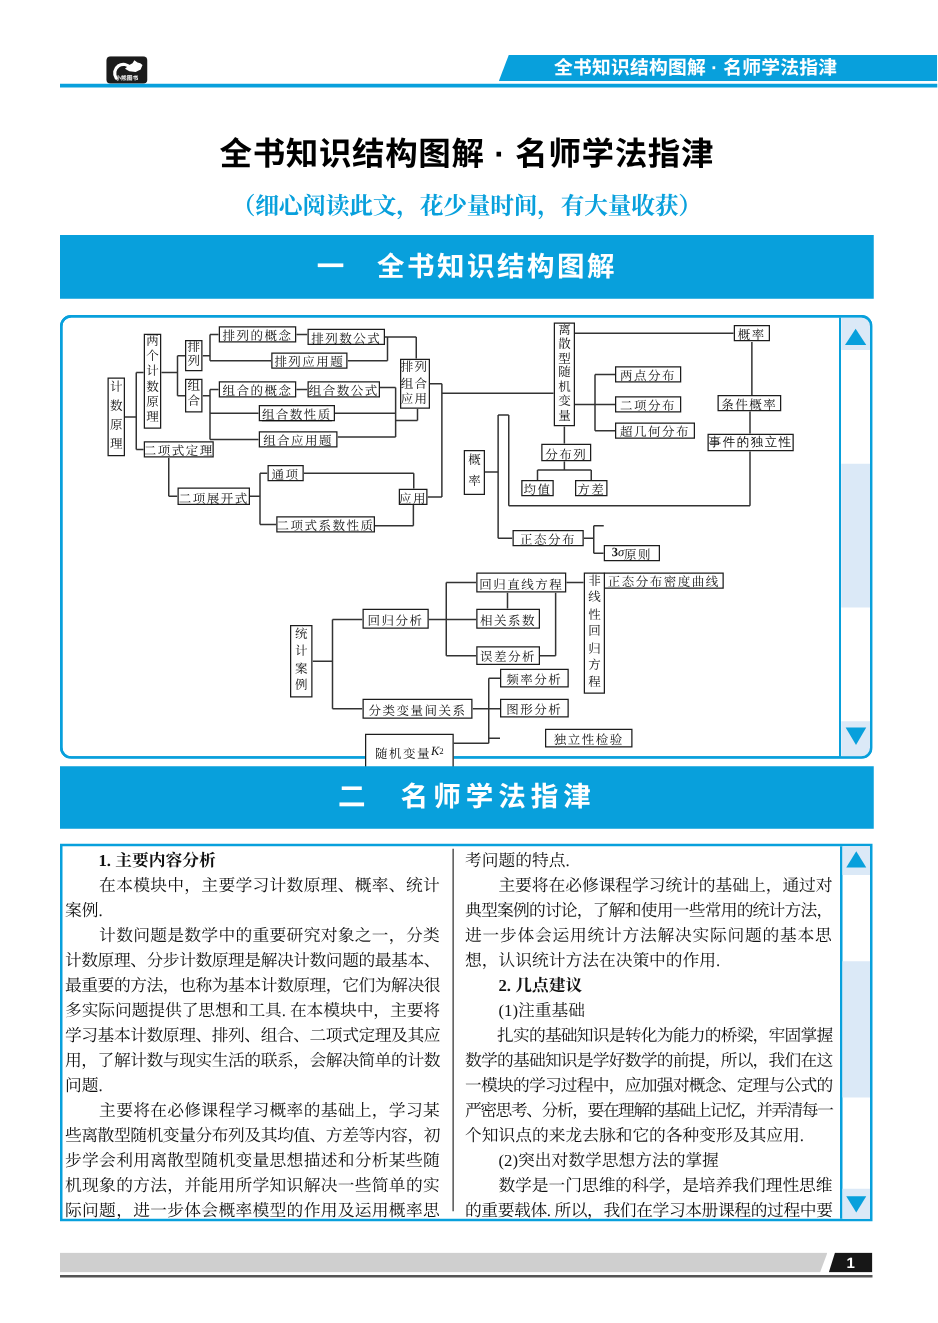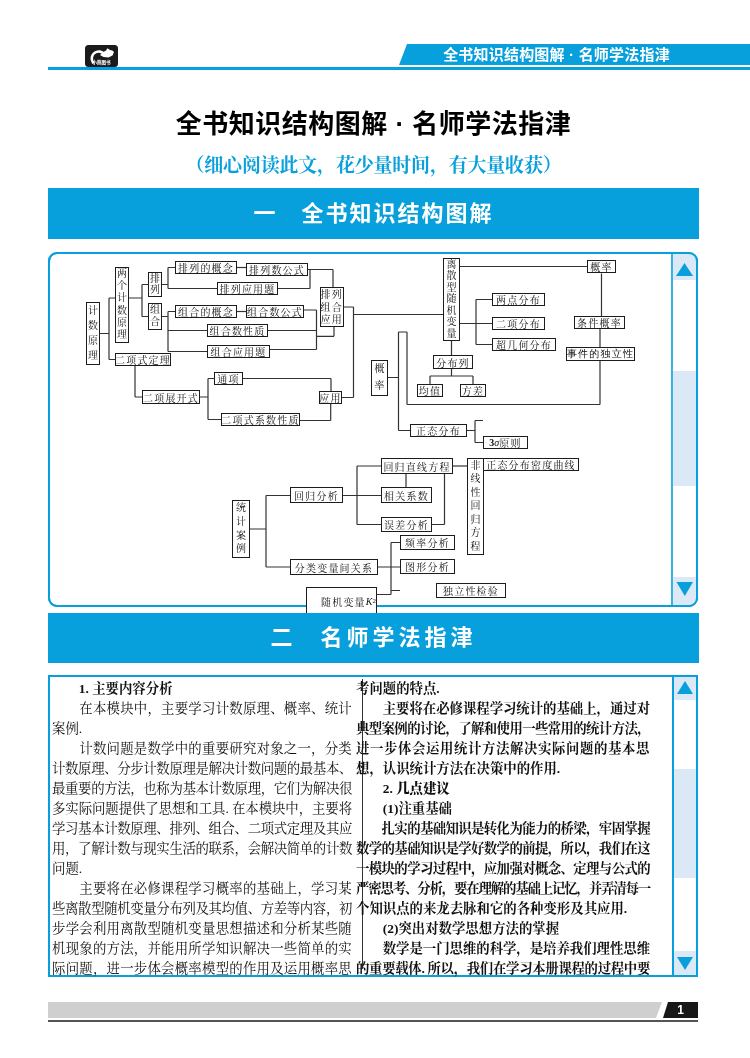--- a/index.html
+++ b/index.html
@@ -120,21 +120,21 @@
 <div class="bx vx" style="left:184px;top:248px;width:18px;height:58px;line-height:13.8px;">统计案例</div>
 <div class="bx" style="left:242px;top:235px;width:53px;height:16px;">回归分析</div>
 <div class="bx" style="left:333px;top:206px;width:72px;height:16px;">回归直线方程</div>
 <div class="bx" style="left:333px;top:235px;width:51px;height:16px;">相关系数</div>
 <div class="bx" style="left:333px;top:265px;width:51px;height:15px;">误差分析</div>
 <div class="bx vx" style="left:419px;top:206px;width:17px;height:97px;line-height:13.46px;">非线性回归方程</div>
 <div class="bx" style="left:242px;top:307px;width:88px;height:16px;">分类变量间关系</div>
 <div class="bx" style="left:352px;top:283px;width:55px;height:15px;">频率分析</div>
 <div class="bx" style="left:352px;top:307px;width:55px;height:15px;">图形分析</div>
 <div class="bx" style="left:352px;top:331px;width:70px;height:15px;margin-left:36px;">独立性检验</div>
-<div class="bx" style="left:258px;top:335px;width:71px;height:28px;justify-content:flex-end;">随机变量<span style="font-style:italic;letter-spacing:0">K</span><sup style="font-size:7px;letter-spacing:0">2</sup></div>
+<div class="bx" style="left:244px;top:335px;width:71px;height:28px;">随机变量<span style="font-style:italic;letter-spacing:0">K</span><sup style="font-size:7px;letter-spacing:0">2</sup></div>
 </div>
 
 <div class="abs cy" style="left:48px;top:613px;width:651px;height:50px;line-height:50px;
      text-align:center;color:#fff;font-weight:bold;font-size:22px;letter-spacing:4px;">二<span style="display:inline-block;width:24px"></span>名师学法指津</div>
 
 <div class="abs" id="tbox" style="left:48px;top:675px;width:650px;height:302px;">
   <div class="abs" style="left:0;top:0;width:650px;height:302px;border:2px solid #08a0dc;box-sizing:border-box;"></div>
   <div class="abs" style="left:314px;top:4px;width:1px;height:290px;background:#333;"></div>
   <div class="abs" style="left:624px;top:2px;width:1.5px;height:298px;background:#08a0dc;"></div>
   <div class="abs" style="left:625.5px;top:2px;width:22.5px;height:23px;background:#dbe9f7;"></div>
@@ -152,21 +152,21 @@
     <div class="tl" style="letter-spacing:-0.054px">多实际问题提供了思想和工具. 在本模块中，主要将</div>
     <div class="tl" style="letter-spacing:-0.347px">学习基本计数原理、排列、组合、二项式定理及其应</div>
     <div class="tl" style="letter-spacing:-0.347px">用，了解计数与现实生活的联系，会解决简单的计数</div>
     <div class="tl">问题.</div>
     <div class="tl" style="letter-spacing:0.246px">　　主要将在必修课程学习概率的基础上，学习某</div>
     <div class="tl" style="letter-spacing:-0.347px">些离散型随机变量分布列及其均值、方差等内容，初</div>
     <div class="tl" style="letter-spacing:0.246px">步学会利用离散型随机变量思想描述和分析某些随</div>
     <div class="tl" style="letter-spacing:0.246px">机现象的方法，并能用所学知识解决一些简单的实</div>
     <div class="tl" style="letter-spacing:0.246px">际问题，进一步体会概率模型的作用及运用概率思</div>
   </div>
-  <div class="abs" id="colR" style="left:308px;top:4px;width:296px;font-weight:bold;">
+  <div class="abs" id="colR" style="left:324px;top:4px;width:296px;">
     <div class="tl">考问题的特点.</div>
     <div class="tl" style="letter-spacing:-0.027px">　　主要将在必修课程学习统计的基础上，通过对</div>
     <div class="tl" style="letter-spacing:-0.608px">典型案例的讨论，了解和使用一些常用的统计方法，</div>
     <div class="tl" style="letter-spacing:0.61px">进一步体会运用统计方法解决实际问题的基本思</div>
     <div class="tl">想，认识统计方法在决策中的作用.</div>
     <div class="tl">　　<b>2. 几点建议</b></div>
     <div class="tl">　　(1)注重基础</div>
     <div class="tl" style="letter-spacing:-0.608px">　　扎实的基础知识是转化为能力的桥梁，牢固掌握</div>
     <div class="tl" style="letter-spacing:-0.608px">数学的基础知识是学好数学的前提，所以，我们在这</div>
     <div class="tl" style="letter-spacing:-0.608px">一模块的学习过程中，应加强对概念、定理与公式的</div>

